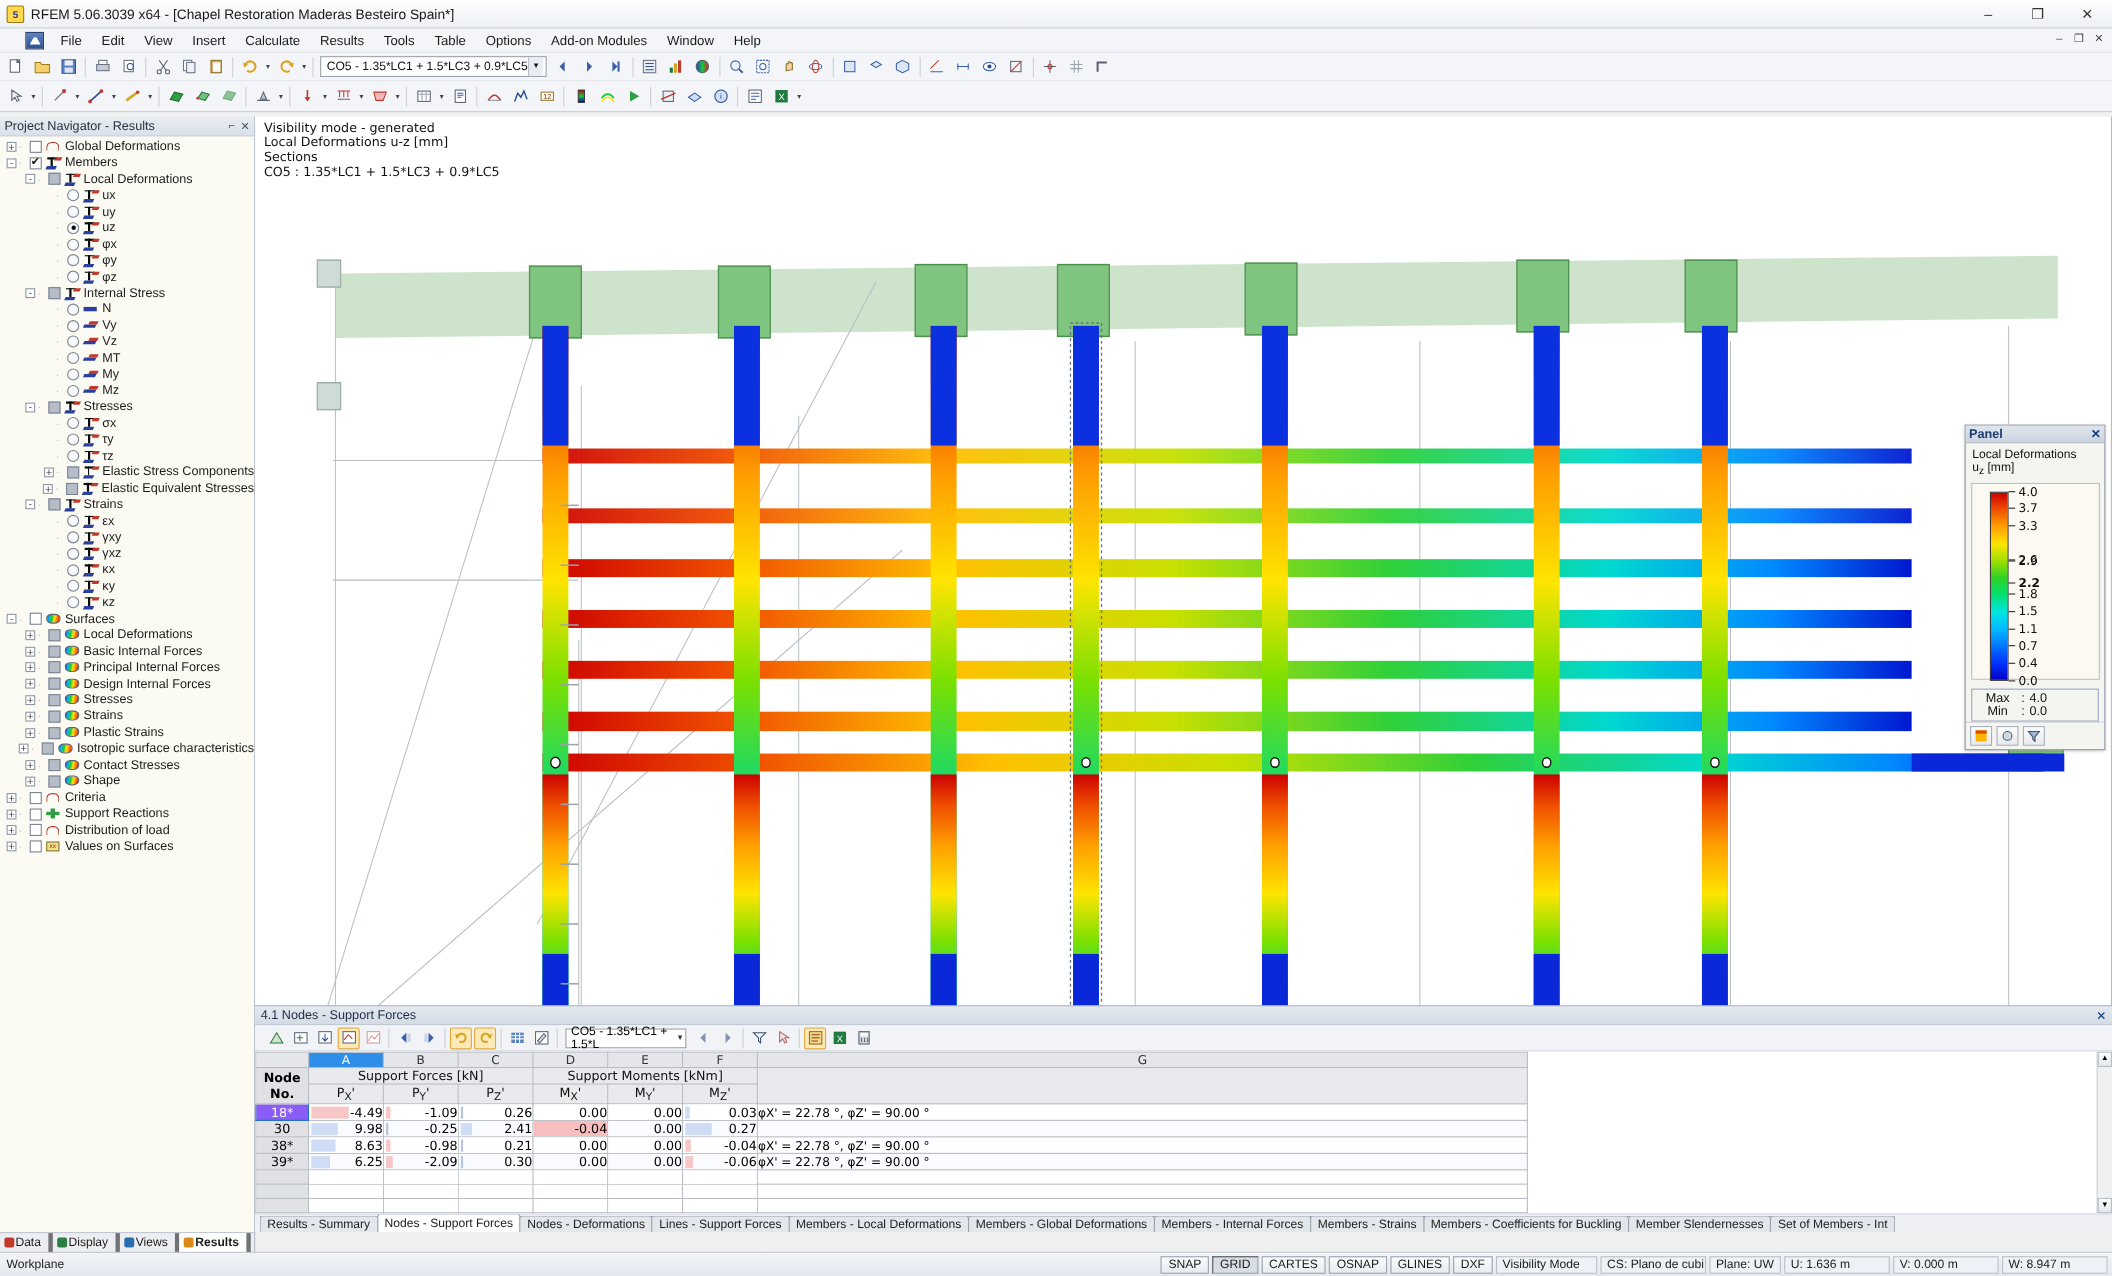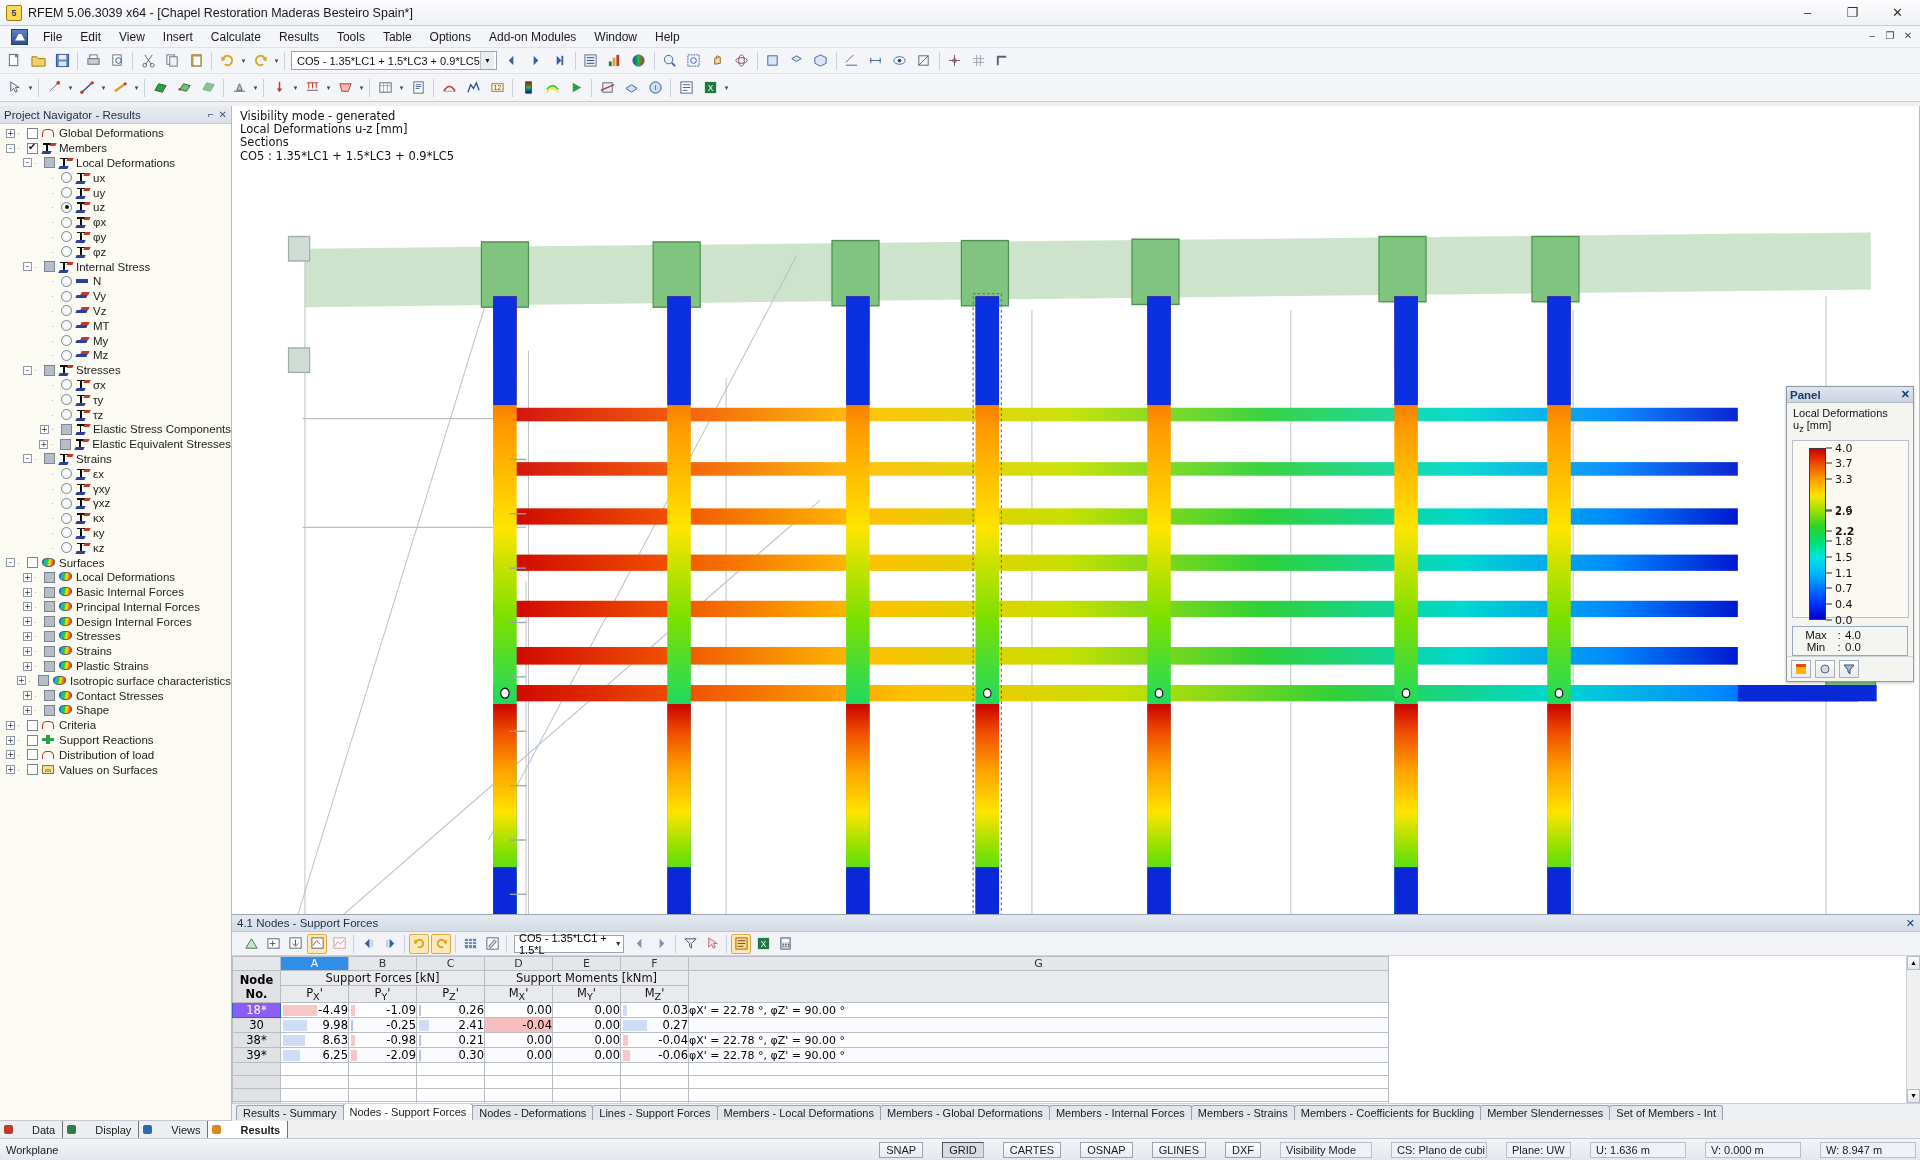--- a/index.html
+++ b/index.html
@@ -27,21 +27,21 @@
   .titlebar .ttl { font-size: 12.5px; color: #18181a; }
   .winbtns { margin-left: auto; display: flex; height: 26px; }
   .winbtn {
     width: 45px; height: 26px; display: flex; align-items: center; justify-content: center;
     font-size: 13px; color: #333;
   }
 
   
   .menubar {
     height: 22px; background: #f3f5f8; border-bottom: 1px solid #dfe3e8;
-    display: flex; align-items: center; padding-left: 8px; position: relative;
+    display: flex; align-items: center; padding-left: 20px; position: relative;
   }
   .menu-appicon {
     width: 17px; height: 16px; margin: 0 6px 0 3px;
     background: linear-gradient(#5b84c4,#2c4f8f); border: 1px solid #29406b;
     position: relative;
   }
   .menu-appicon:after {
     content: ""; position: absolute; left: 3px; top: 4px; width: 10px; height: 7px;
     background: #fff; clip-path: polygon(0 100%, 40% 0, 60% 0, 100% 100%);
   }
@@ -208,33 +208,33 @@
   .tw-scroll { position:absolute; right:0; top:0; bottom:0; width: 14px; background:#f0f0f0;
                border-left:1px solid #ccd2da; }
   .scr-arrow { height: 14px; background: linear-gradient(#fdfdfd,#e3e6eb); border:1px solid #b5bcc6;
                font-size: 7px; text-align: center; line-height: 12px; }
 
   
   .statusbar { position: absolute; left: 0; right: 0; bottom: 0; height: 22px;
                background: linear-gradient(#f2f4f7,#e4e8ee); border-top: 1px solid #c2c8d1;
                display: flex; align-items: center; font-size: 11px; color: #1a1a1a; }
   .sb-left { padding-left: 6px; width: 228px; }
-  .sb-cells { margin-left: auto; display: flex; align-items: center; gap: 19px; padding-right: 4px; }
+  .sb-cells { margin-left: auto; display: flex; align-items: center; gap: 3px; padding-right: 4px; }
   .sb-btn { border: 1px solid #9aa3ae; background: linear-gradient(#fbfcfd,#e7ebf0);
             padding: 1px 6px; font-size: 11px; }
   .sb-btn.pressed { background: #d8dde4; border-style: inset; }
   .sb-field { border: 1px solid #b9c0c9; background: #eef1f5; padding: 1px 5px; font-size: 11px;
               white-space: nowrap; overflow: hidden; }
 
   
   .apptabs { position: absolute; left: 0; bottom: 22px; height: 18px; width: 232px;
              display: flex; align-items: center; background: #eceef1; border-top: 1px solid #c2c8d1;
              border-right: 1px solid #b5bcc6; }
-  .atab { padding: 0 7px 0 4px; height: 18px; display: flex; align-items: center; gap: 19px;
-          font-size: 11px; color: #1a1a1a; border-right: 1px solid #737373; }
+  .atab { padding: 0 7px 0 4px; height: 18px; display: flex; align-items: center; gap: 1px;
+          font-size: 11px; color: #1a1a1a; border-right: 4px solid #737373; }
   .atab.active { background: #fff; font-weight: bold; }
   .atab .d { width: 9px; height: 9px; border-radius: 2px; }
 
   
   svg.scene { position: absolute; inset: 0; width: 100%; height: 100%; }
 </style>
 </head>
 <body>
 
 <div id="app">

